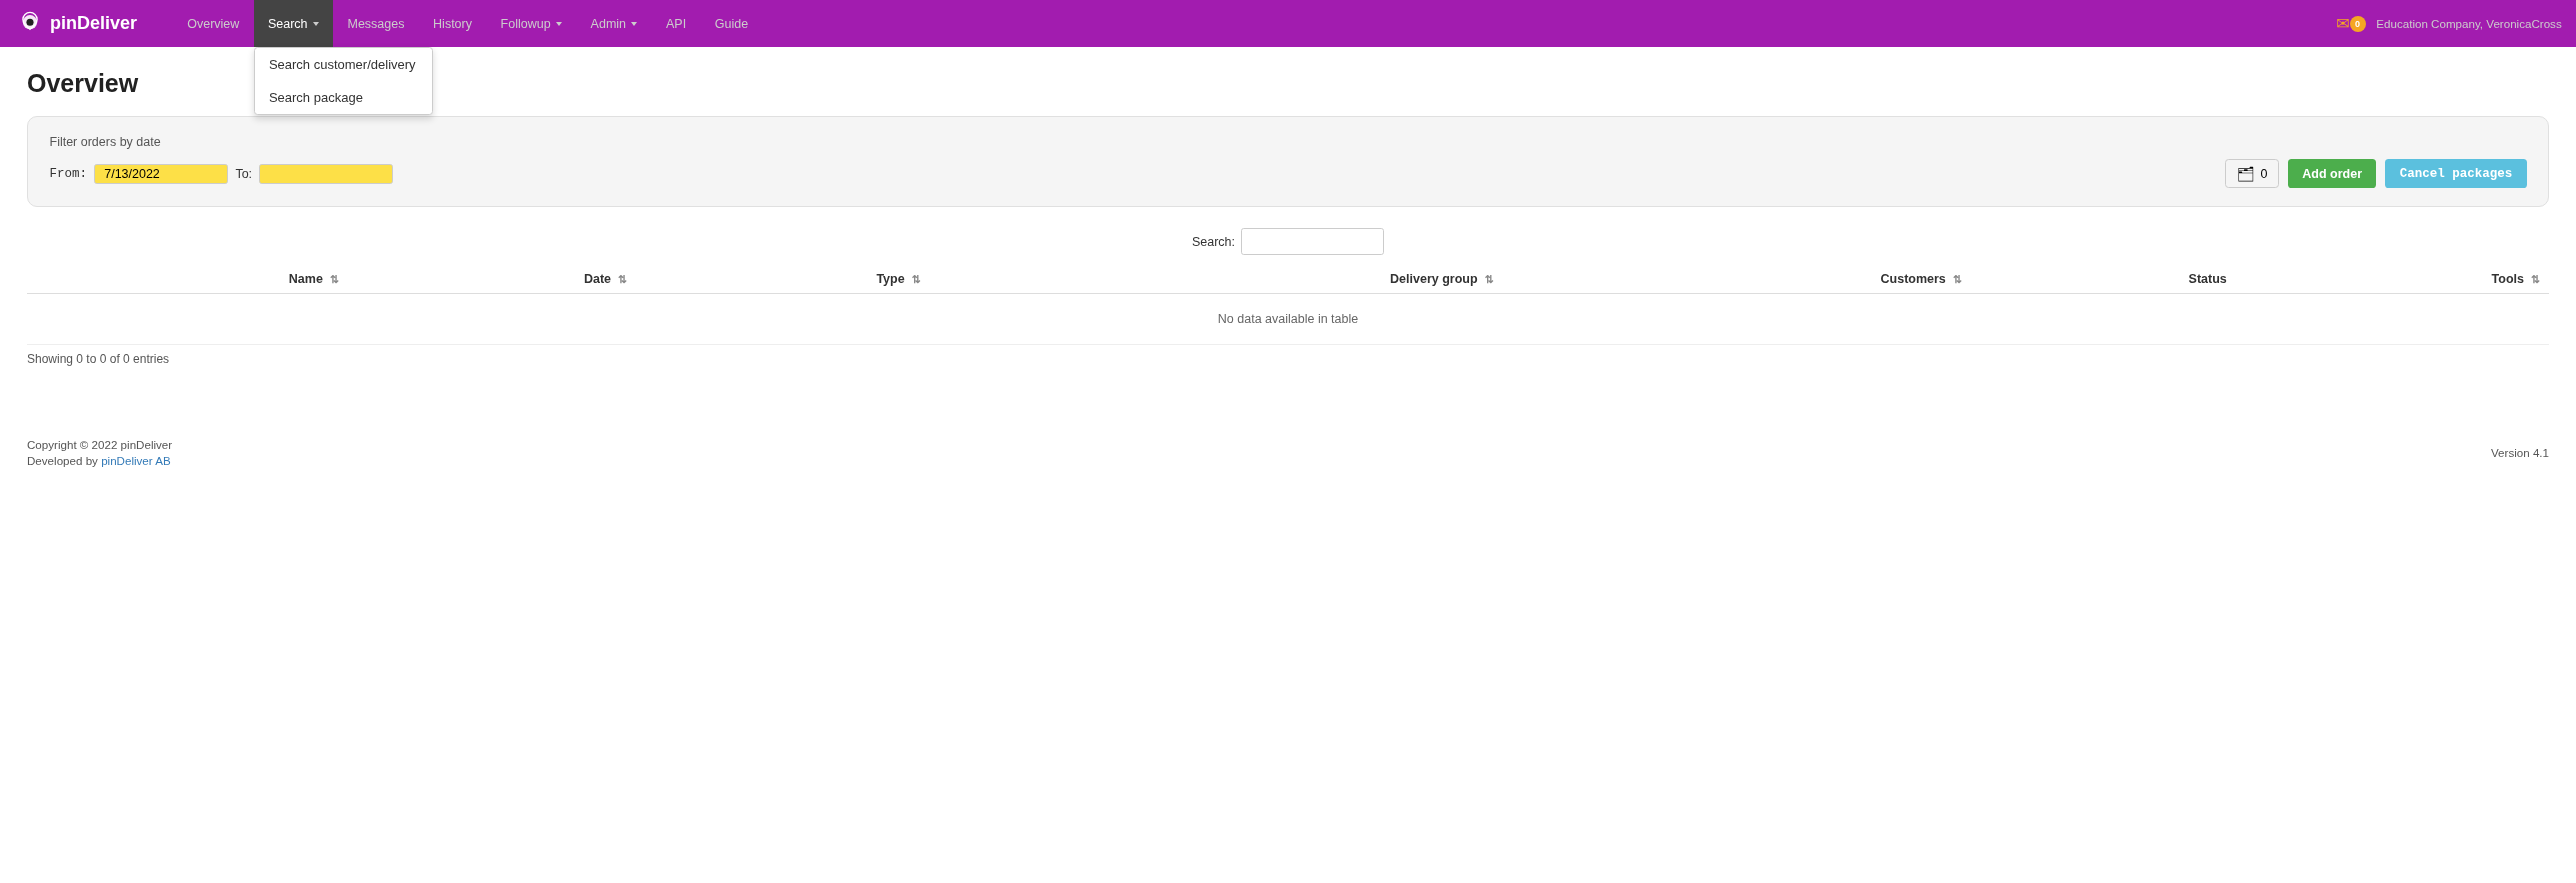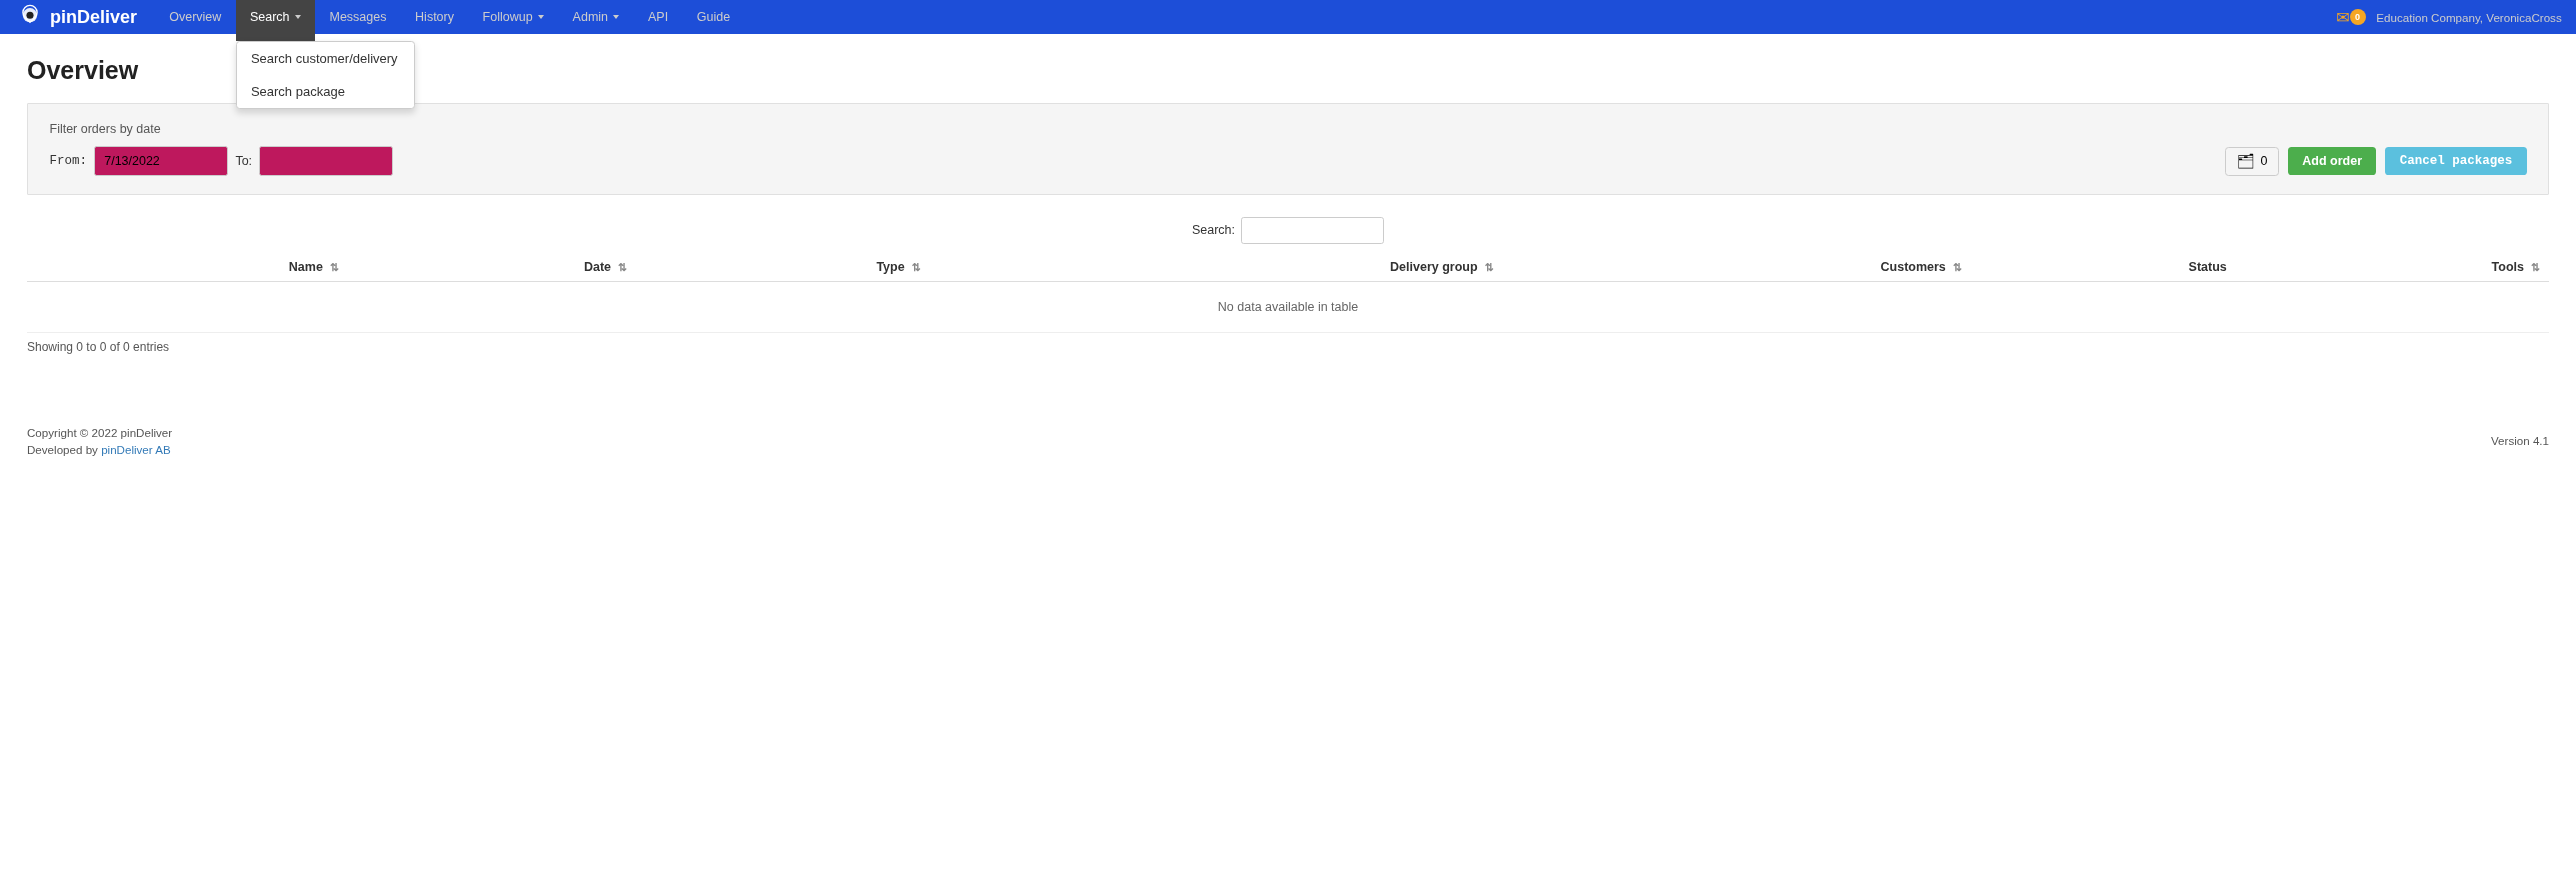--- a/index.html
+++ b/index.html
@@ -1,26 +1,27 @@
 <!DOCTYPE html>
 <html style="font-size:14.3px"><head>
   <meta charset="utf-8">
   <style>
     * { box-sizing: border-box; margin: 0; padding: 0; }
     body { font-family: Arial, Helvetica, sans-serif; font-size: 12.5px; background: #fff; color: #333; }
 
     
     nav {
-      background: #1d4ed8;
-      display: flex;
-      align-items: center;
-      height: 34px;
+      background: #a21caf;
+      display: flex;
+      align-items: center;
+      height: 47px;
       padding: 0 14.3px;
       position: relative;
       z-index: 100;
+      gap: 18px;
     }
     .nav-brand {
       display: flex;
       align-items: center;
       margin-right: 18px;
       color: #fff;
       font-size: 18px;
       font-weight: bold;
       gap: 3.6px;
     }
@@ -116,21 +117,21 @@
       font-size: 25px;
       font-weight: bold;
       margin-bottom: 18px;
       color: #222;
     }
 
     
     .filter-panel {
       background: #f5f5f5;
       border: 0.9px solid #e0e0e0;
-      border-radius: 1px;
+      border-radius: 10px;
       padding: 18px 21.5px;
       margin-bottom: 21.5px;
     }
     .filter-label {
       font-size: 12.5px;
       color: #555;
       margin-bottom: 10.7px;
     }
     .filter-row {
       display: flex;
@@ -141,22 +142,22 @@
       font-size: 12.5px;
       color: #333;
       margin-right: 7.2px;
       font-family: Liberation Mono, monospace;
     }
     .filter-input {
       border: 0.9px solid #ccc;
       border-radius: 2.7px;
       padding: 5.4px 9px;
       font-size: 12.5px;
-      height: 30px;
-      background: #be185d;
+      height: 20px;
+      background: #fde047;
     }
     .filter-from-input { width: 134px; }
     .filter-to-label {
       font-size: 12.5px;
       color: #333;
       margin: 0 7.2px;
     }
     .filter-to-input { width: 134px; }
     .filter-actions {
       margin-left: auto;

